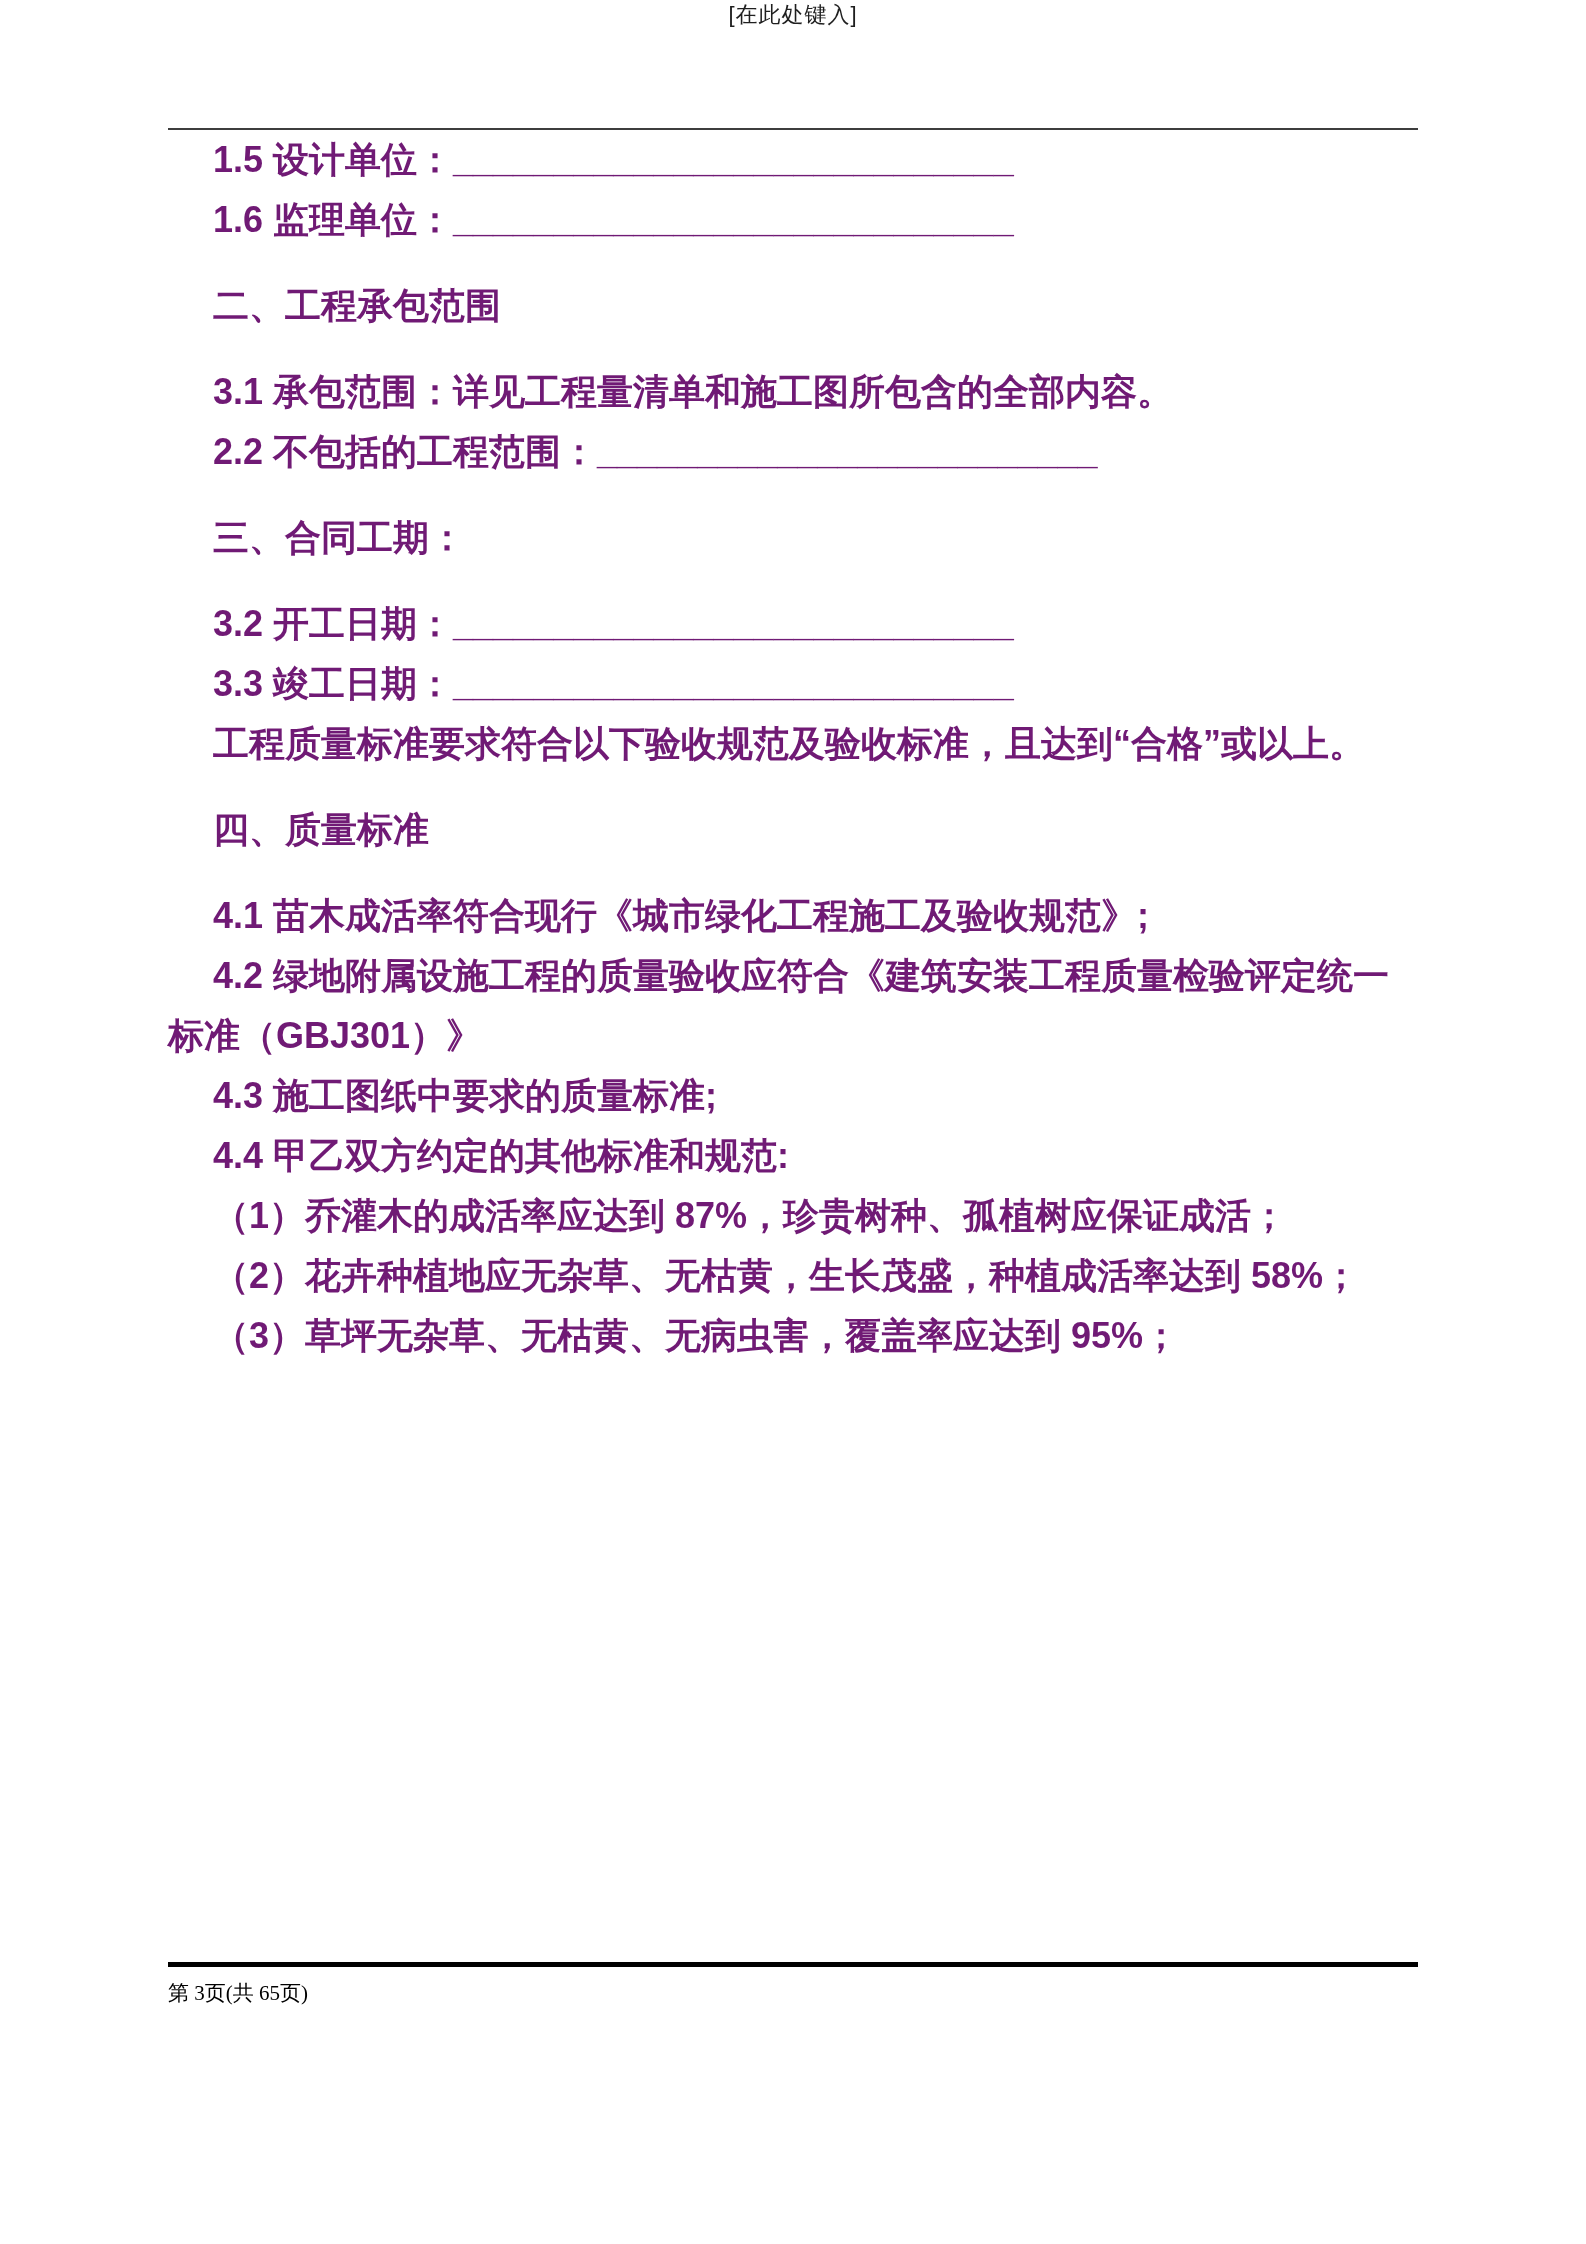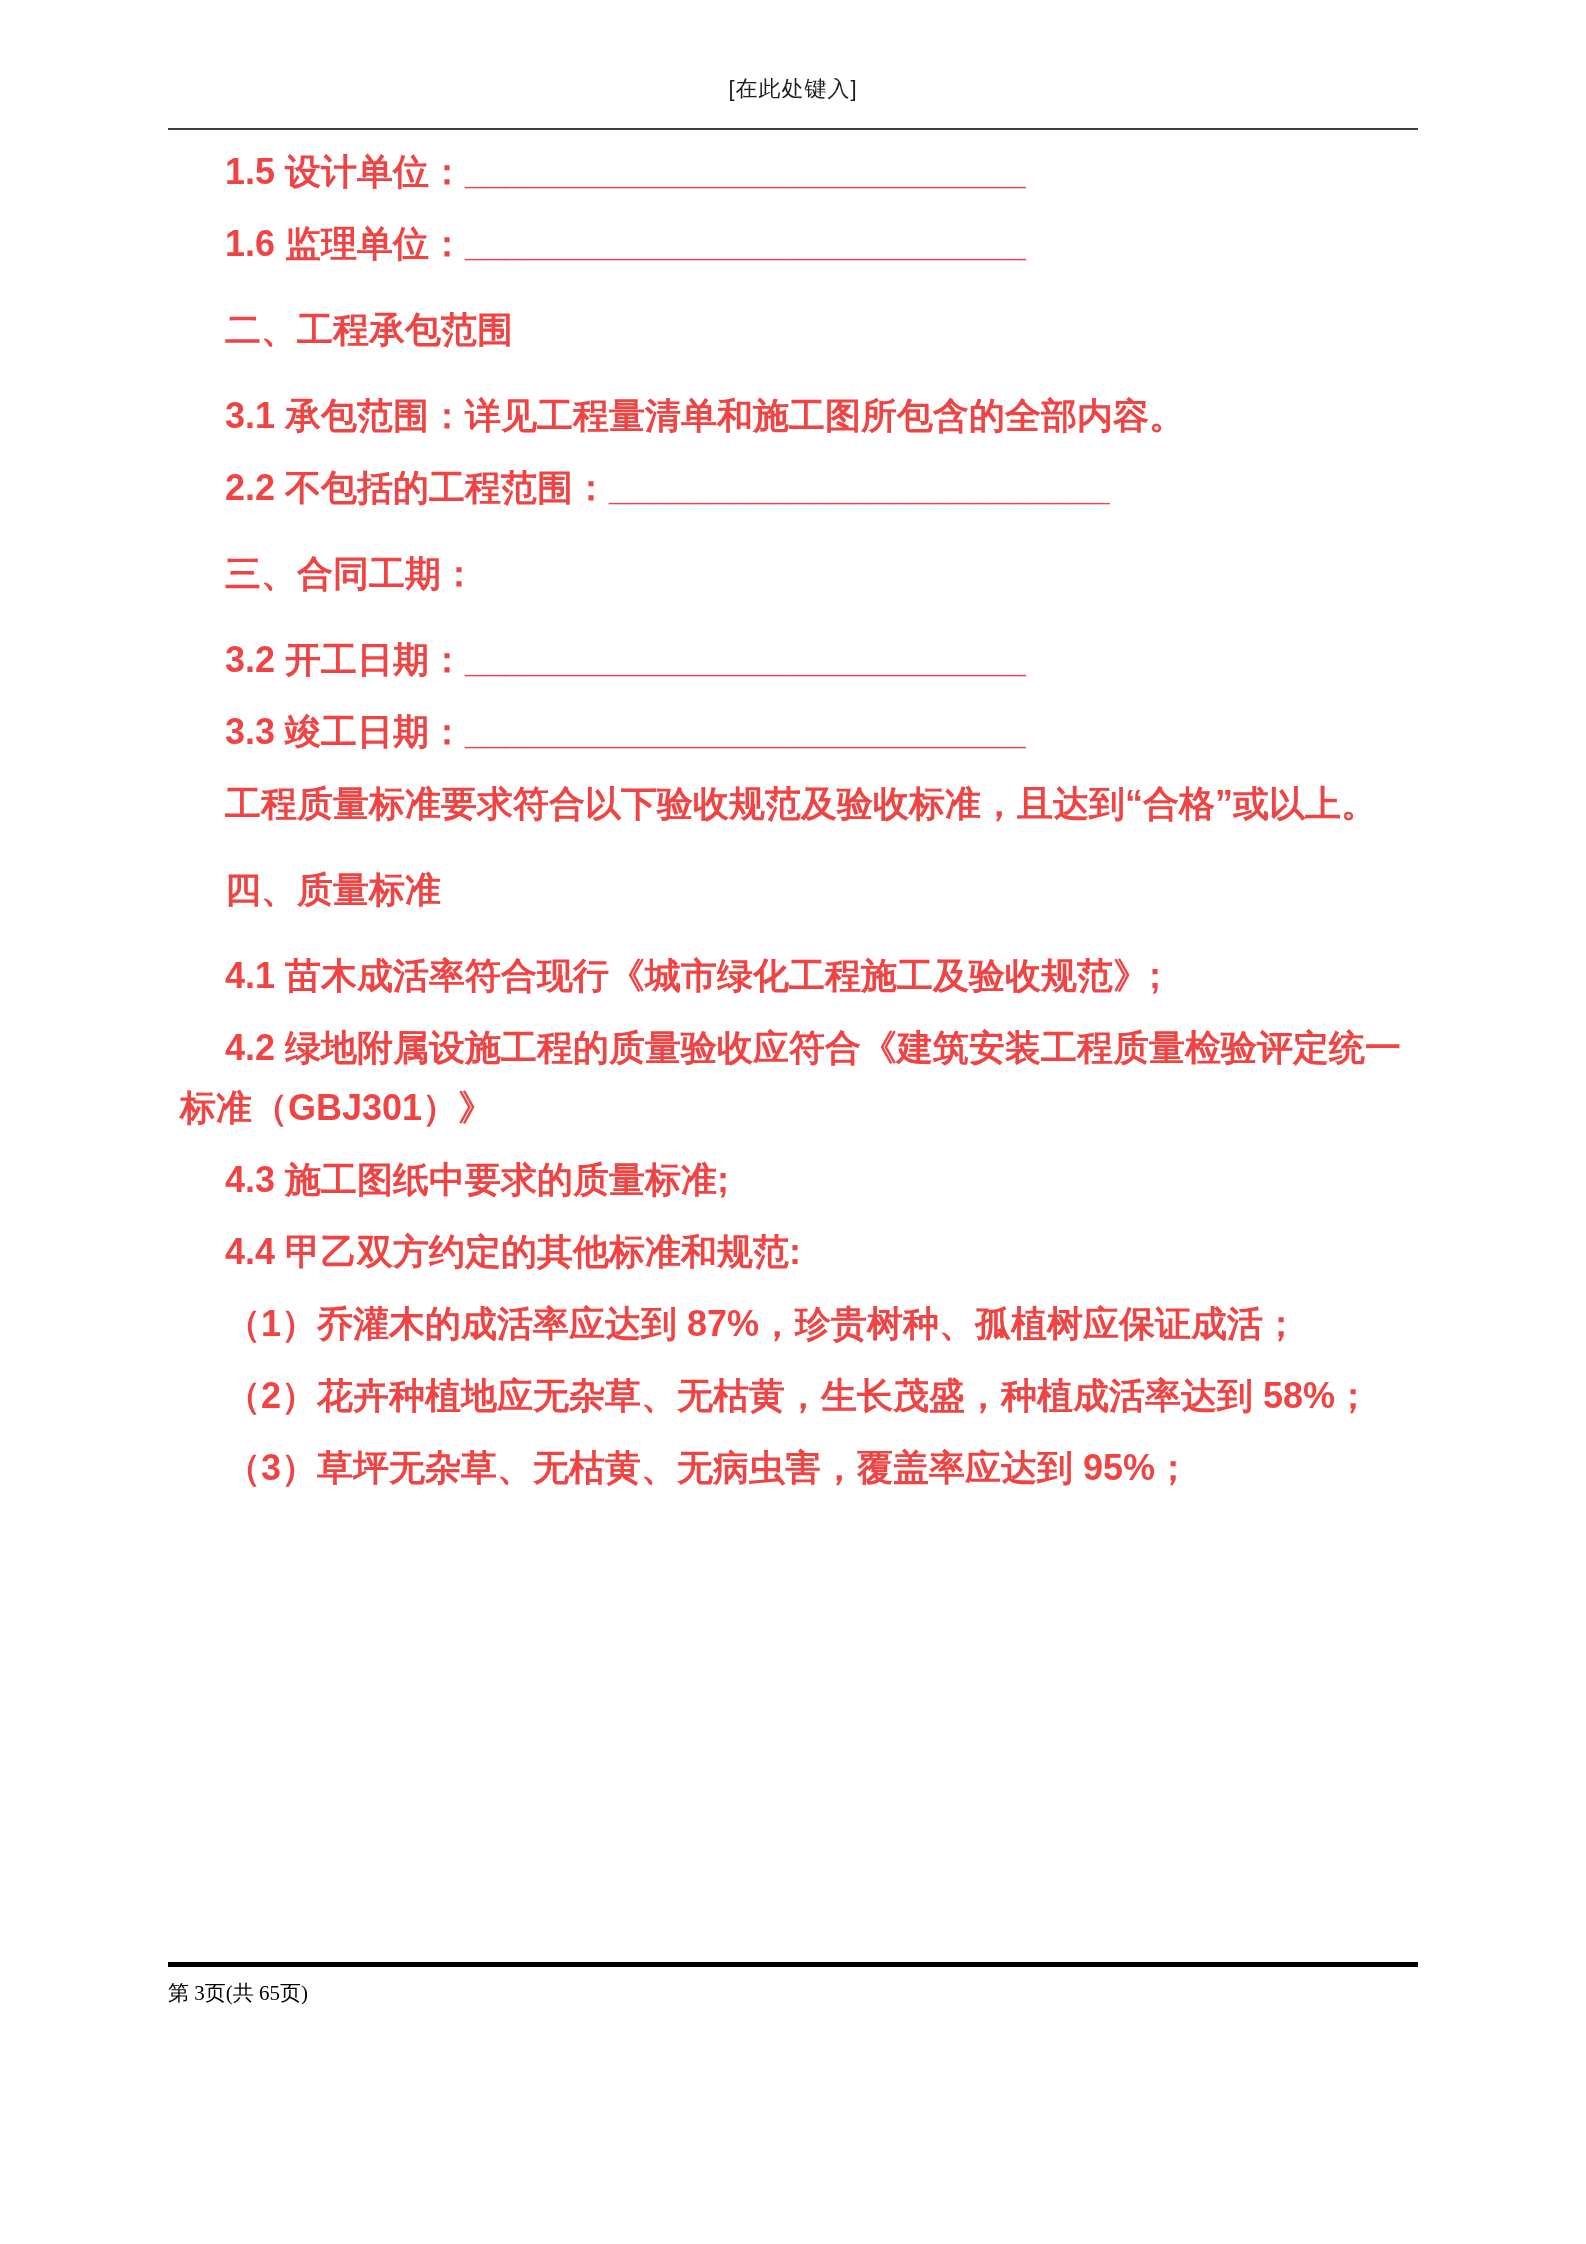--- a/index.html
+++ b/index.html
@@ -19,45 +19,44 @@
   
   .header {
     position: absolute;
     top: 0;
     left: 168px;
     width: 1250px;
     height: 130px;
     box-sizing: border-box;
     border-bottom: 2px solid #3d3d3d;
     display: flex;
-    align-items: flex-end;
     justify-content: center;
     padding-bottom: 24px;
   }
   .header-text {
     font-size: 22px;
     font-weight: 400;
     color: #1f1f1f;
     letter-spacing: 1px;
   }
   
   .content {
     position: absolute;
     top: 130px;
     left: 168px;
     width: 1250px;
   }
   .para {
-    margin: 12px;
+    margin: 0;
     font-size: 36px;
     font-weight: 700;
     line-height: 60px;
     text-indent: 45px;
     word-break: break-all;
-    color: #ef4444;
+    color: #701a75;
   }
   .para.heading {
     margin-top: 26px;
     margin-bottom: 26px;
   }
   
   .footer {
     position: absolute;
     top: 1962px;
     left: 168px;

